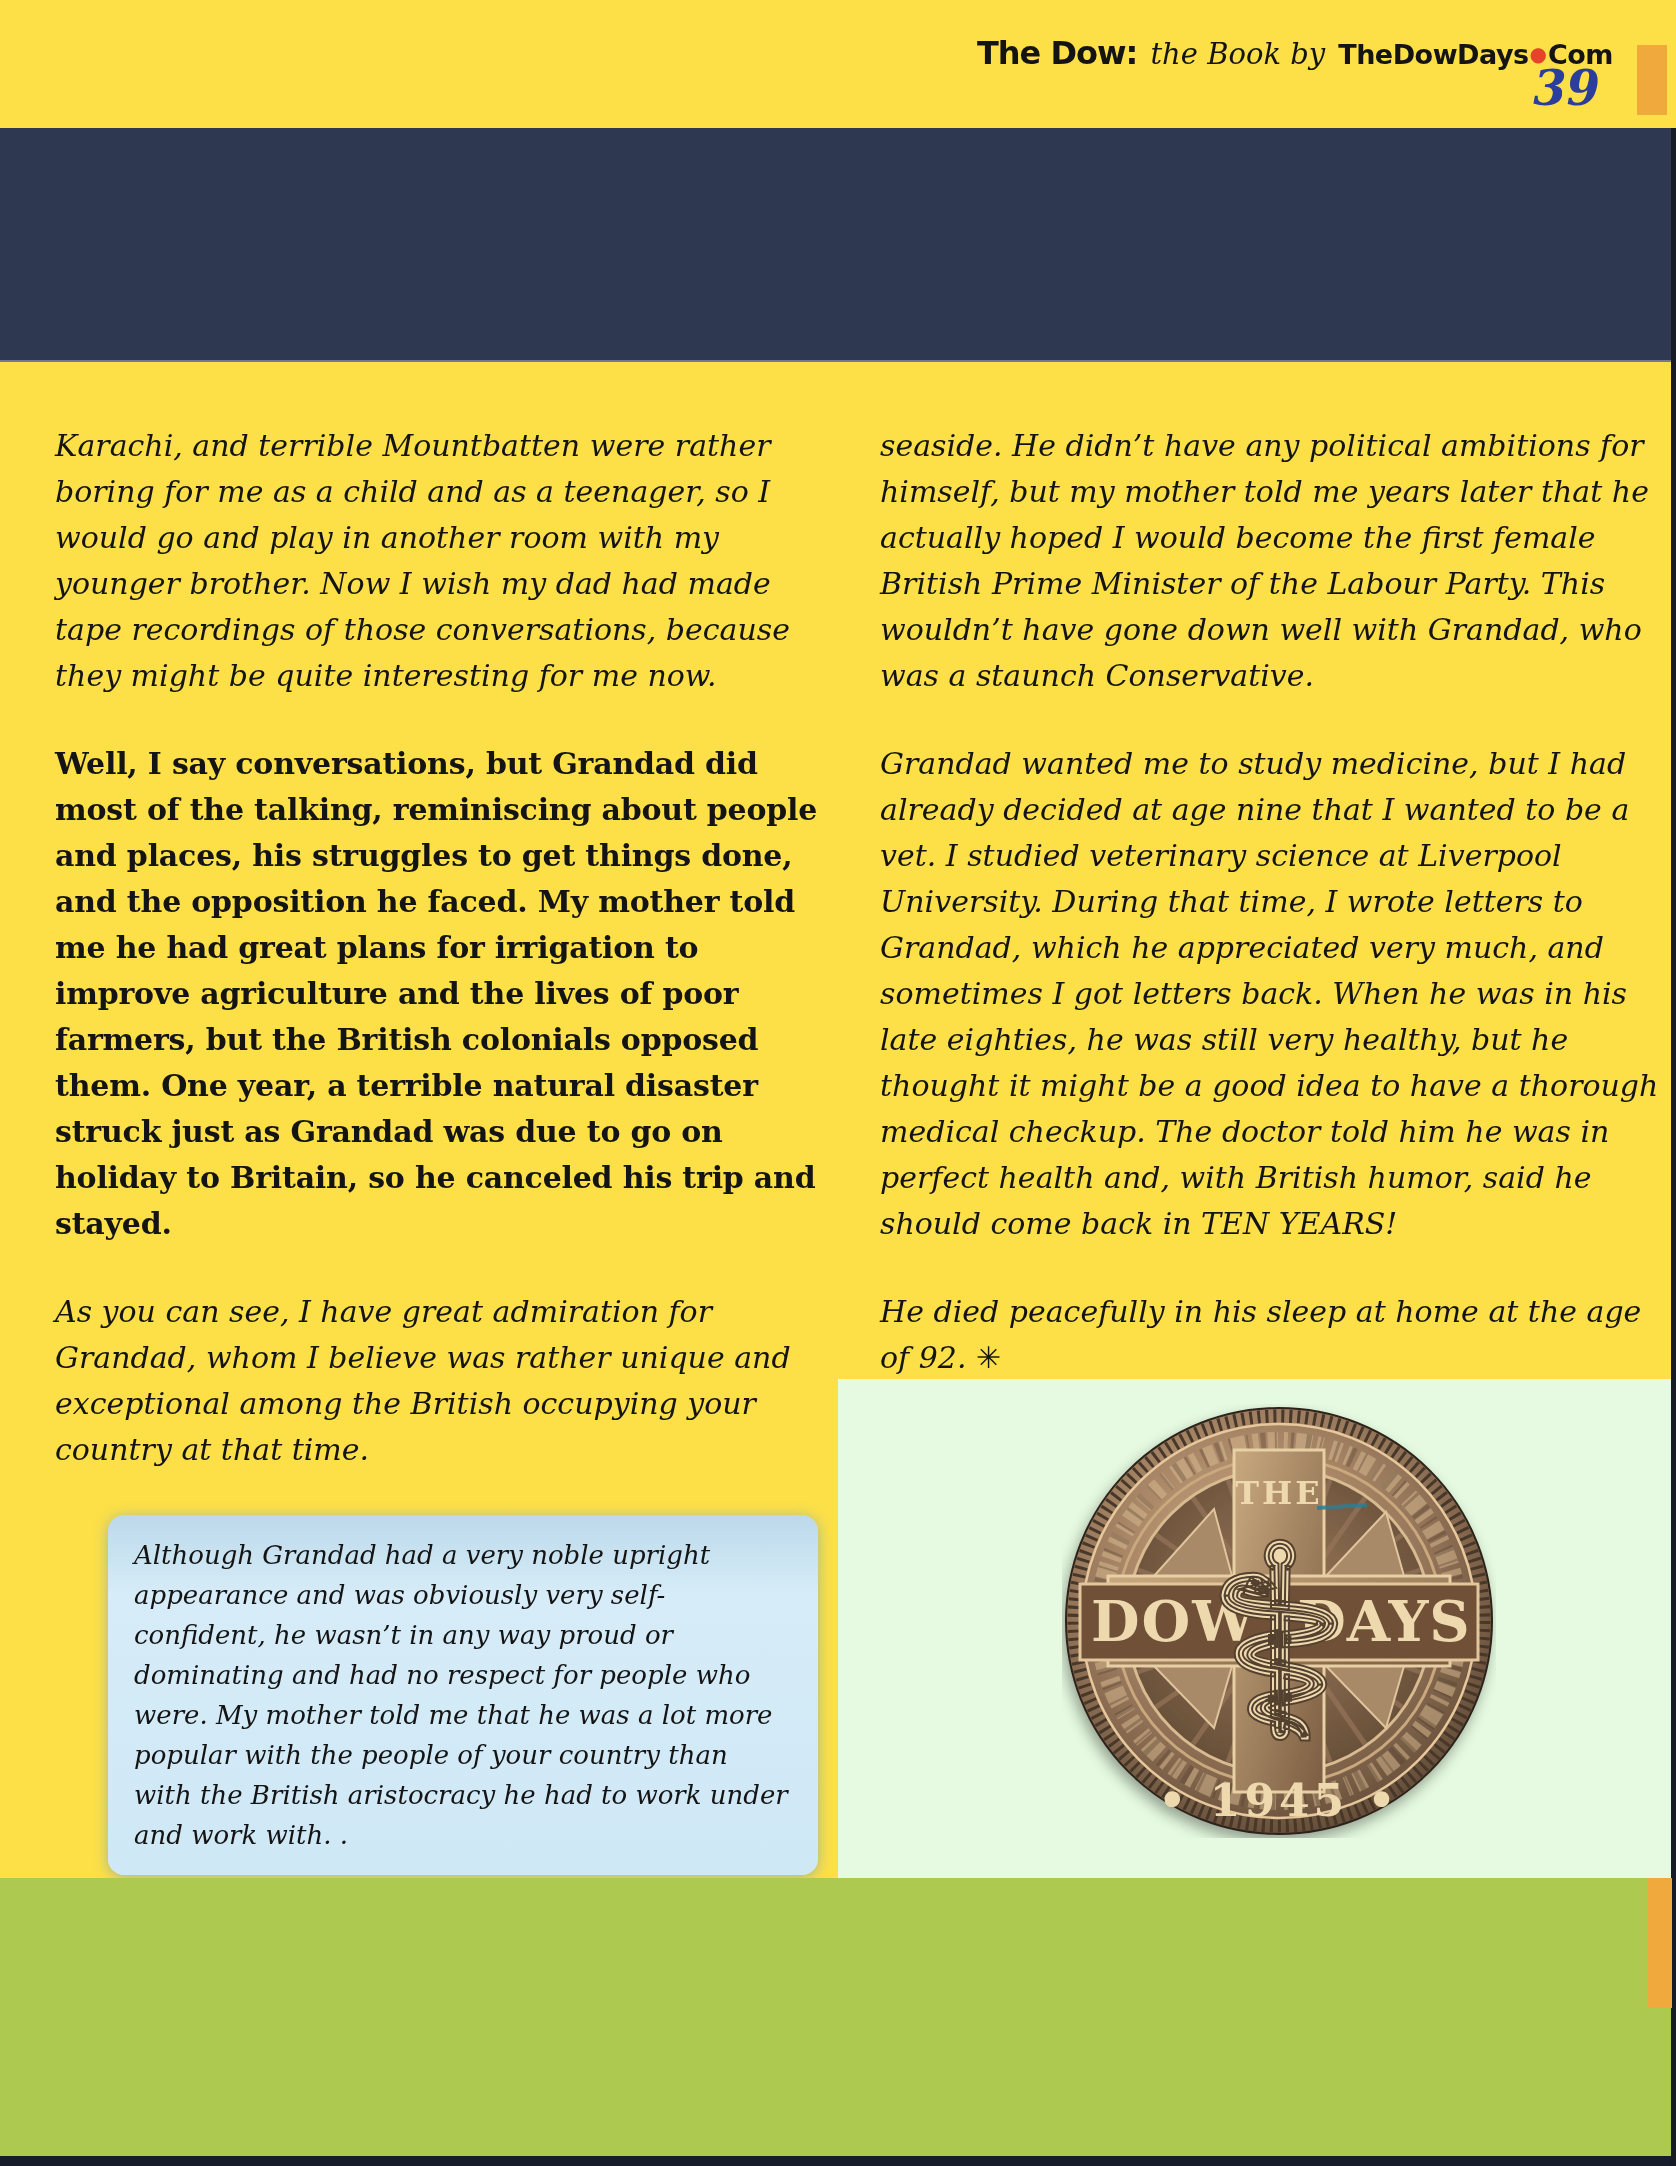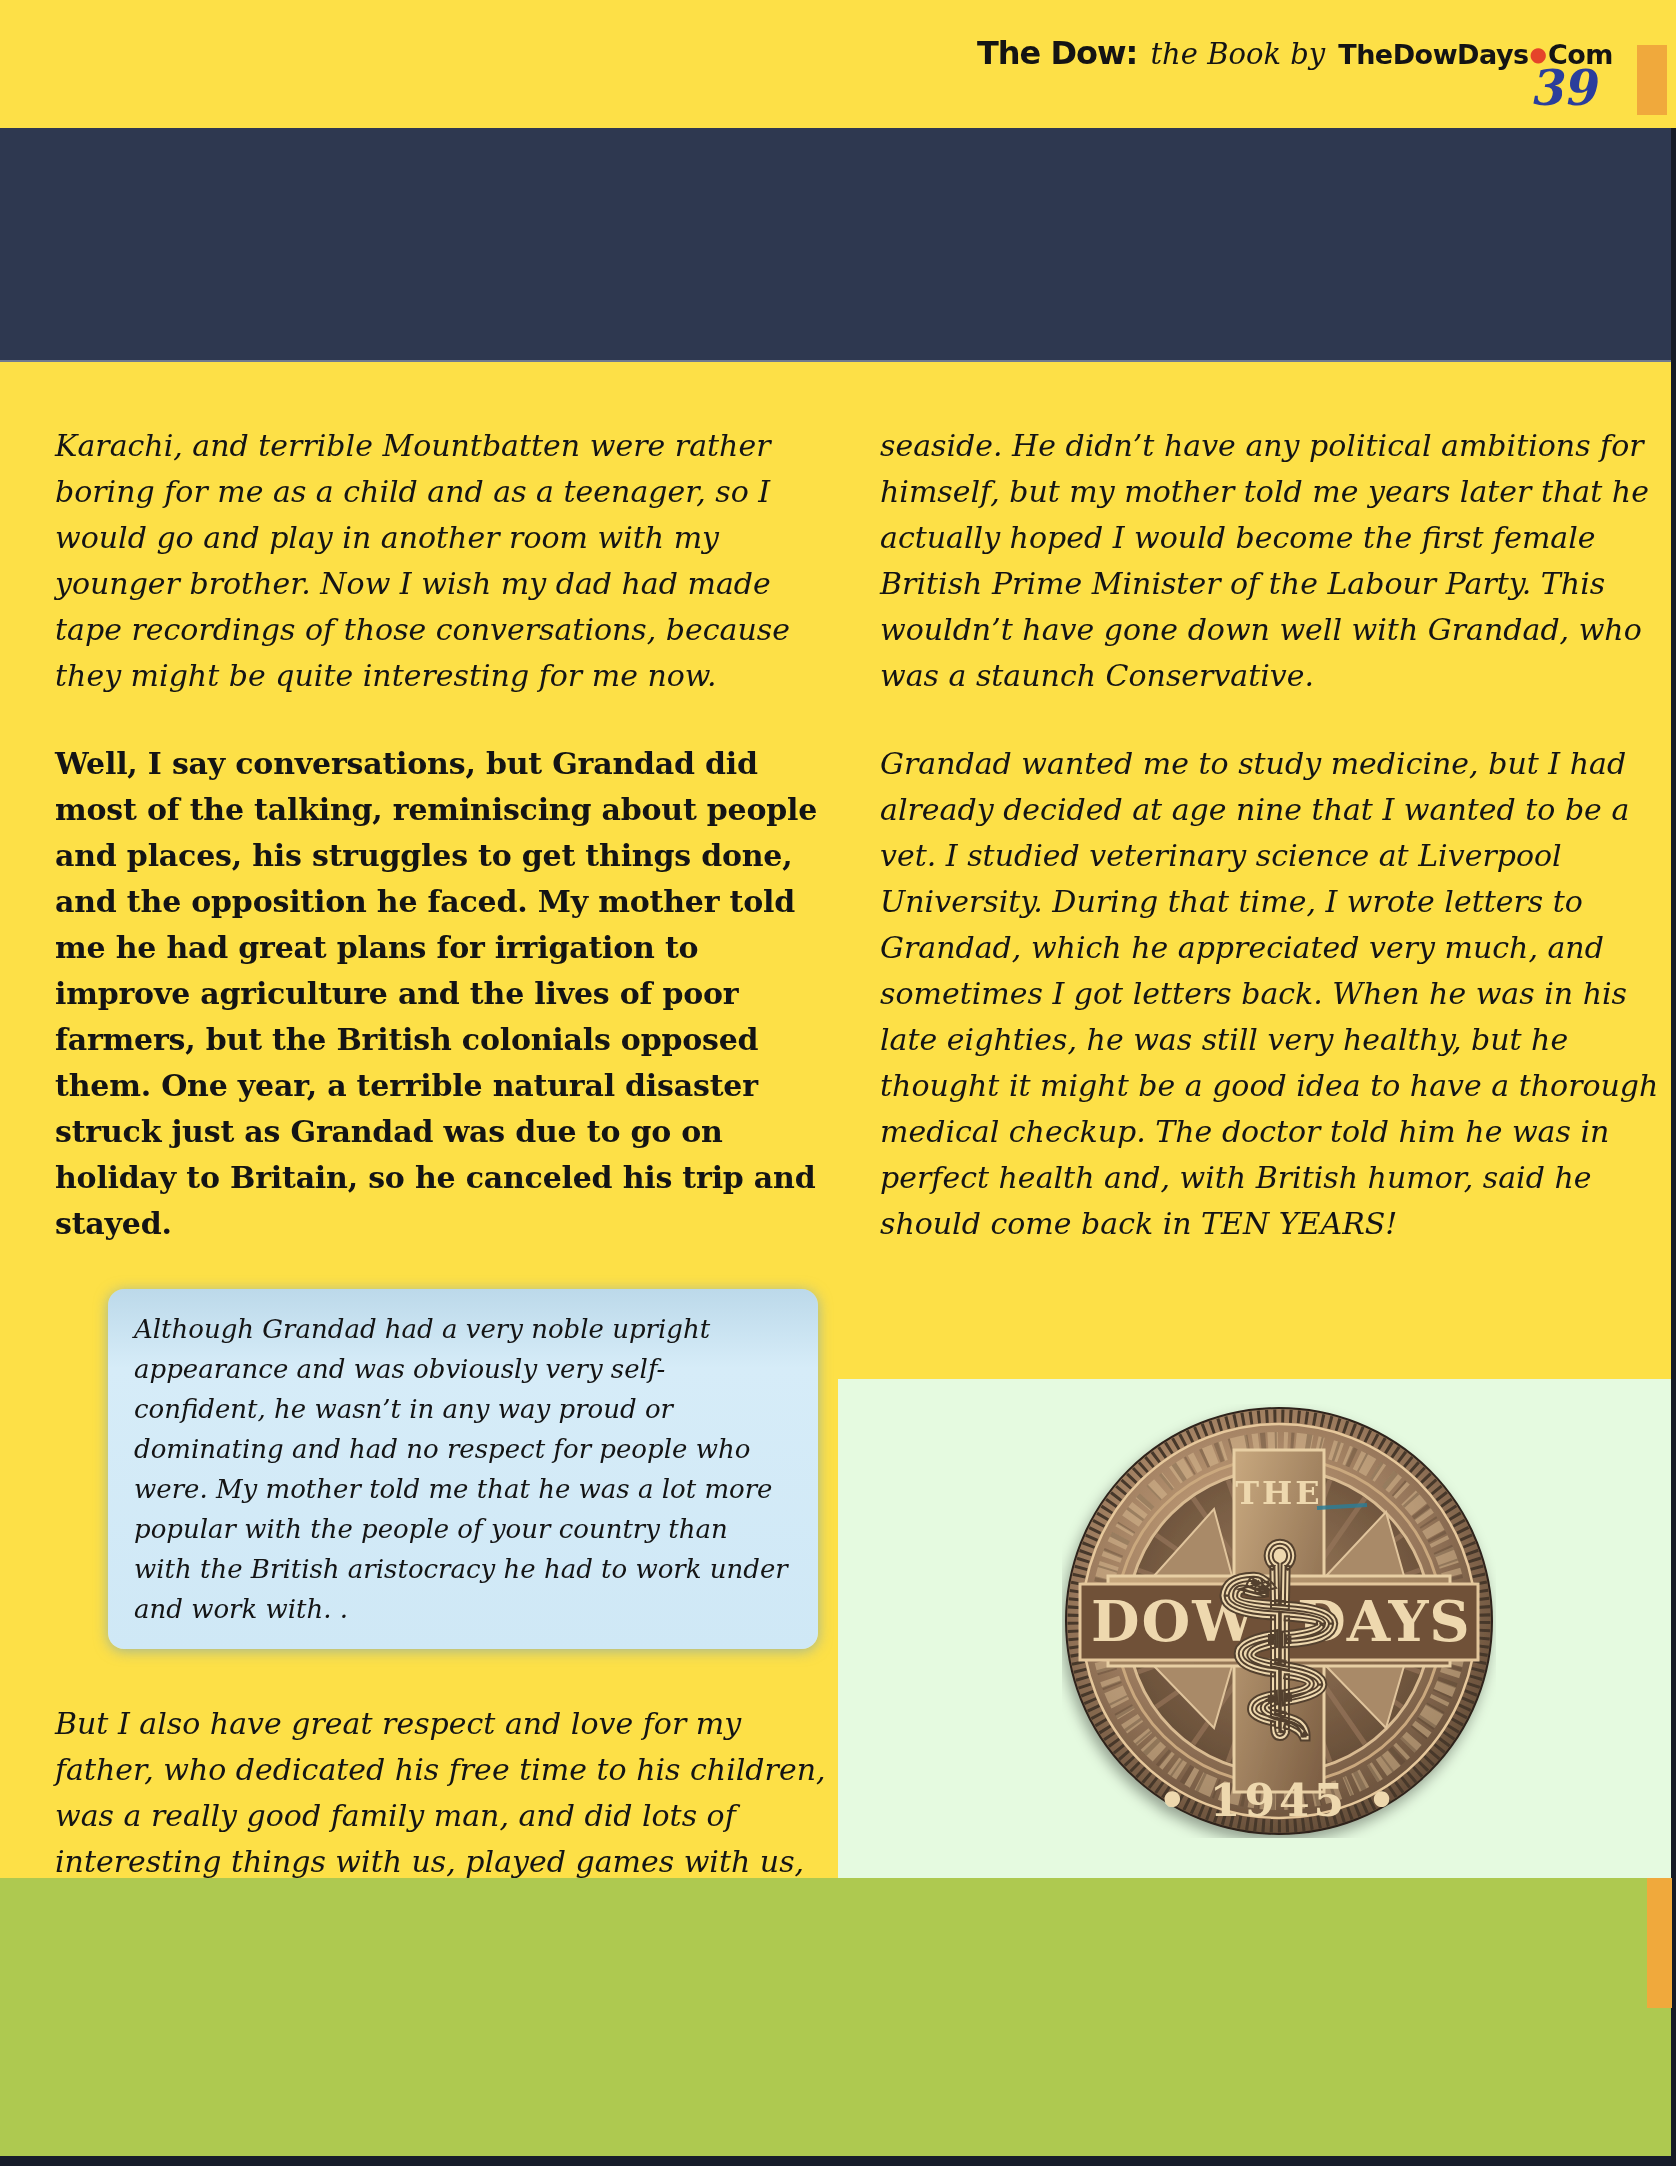--- a/index.html
+++ b/index.html
@@ -56,28 +56,30 @@
   <div class="page-number">39</div>
   <div class="tab-top"></div>
 
   <div class="navy-band"></div>
   <div class="right-strip"></div>
 
   <div class="columns">
     <div class="col">
       <p class="it">Karachi, and terrible Mountbatten were rather boring for me as a child and as a teenager, so I would go and play in another room with my younger brother. Now I wish my dad had made tape recordings of those conversations, because they might be quite interesting for me now.</p>
       <p class="bold-para">Well, I say conversations, but Grandad did most of the talking, reminiscing about people and places, his struggles to get things done, and the opposition he faced. My mother told me he had great plans for irrigation to improve agriculture and the lives of poor farmers, but the British colonials opposed them. One year, a terrible natural disaster struck just as Grandad was due to go on holiday to Britain, so he canceled his trip and stayed.</p>
+      <p class="it">As you can see, I have great admiration for Grandad, whom I believe was rather unique and exceptional among the British occupying your country at that time.</p>
       <div class="callout">
         <p>Although Grandad had a very noble upright appearance and was obviously very self-confident, he wasn’t in any way proud or dominating and had no respect for people who were. My mother told me that he was a lot more popular with the people of your country than with the British aristocracy he had to work under and work with. .</p>
       </div>
       <p class="it">But I also have great respect and love for my father, who dedicated his free time to his children, was a really good family man, and did lots of interesting things with us, played games with us, and took us on holiday to the</p>
     </div>
     <div class="col">
       <p class="it">seaside. He didn’t have any political ambitions for himself, but my mother told me years later that he actually hoped I would become the first female British Prime Minister of the Labour Party. This wouldn’t have gone down well with Grandad, who was a staunch Conservative.</p>
       <p class="it">Grandad wanted me to study medicine, but I had already decided at age nine that I wanted to be a vet. I studied veterinary science at Liverpool University. During that time, I wrote letters to Grandad, which he appreciated very much, and sometimes I got letters back. When he was in his late eighties, he was still very healthy, but he thought it might be a good idea to have a thorough medical checkup. The doctor told him he was in perfect health and, with British humor, said he should come back in TEN YEARS!</p>
+      <p class="it closing"><span>He died peacefully in his sleep at home at the age of 92.</span> <span class="star">✳</span></p>
     </div>
   </div>
 
   <div class="green-panel">
     <svg class="coin" viewBox="0 0 434 434">
       <defs>
         <radialGradient id="gBronze" cx="42%" cy="35%" r="75%">
           <stop offset="0%" stop-color="#cfa981"></stop>
           <stop offset="55%" stop-color="#96765a"></stop>
           <stop offset="100%" stop-color="#57422f"></stop>

